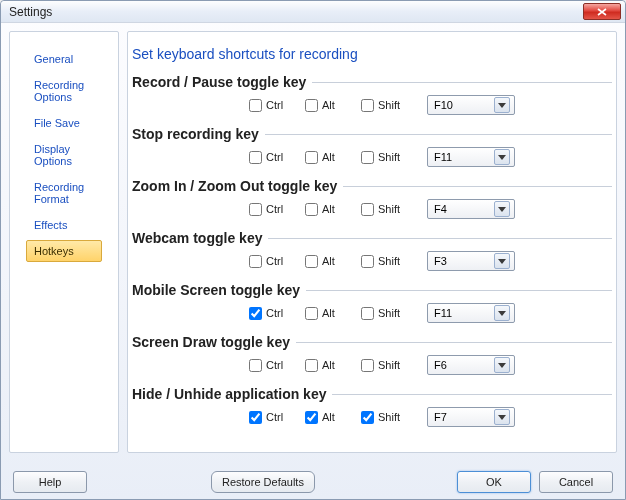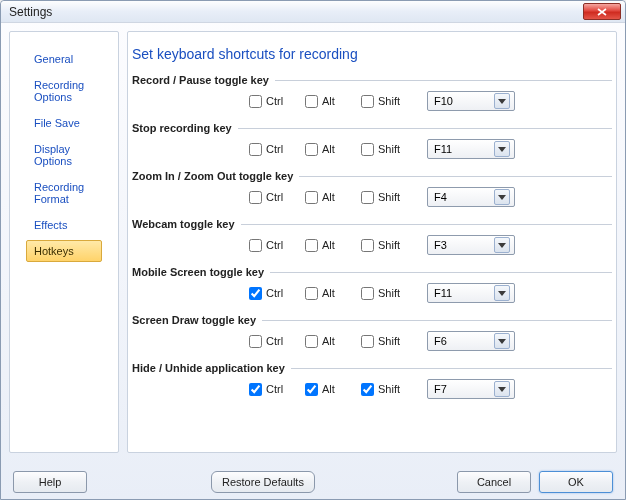--- a/index.html
+++ b/index.html
@@ -83,21 +83,21 @@
     color: #1a4fc0;
     font-size: 14px;
     margin-bottom: 12px;
   }
   .group {
     margin-bottom: 10px;
   }
   .group-label {
     font-weight: bold;
     color: #222;
-    font-size: 11px;
+    font-size: 14px;
     display: flex;
     align-items: center;
     white-space: nowrap;
   }
   .group-label .hr {
     flex: 1;
     height: 1px;
     background: #c8cfda;
     margin-left: 6px;
   }
@@ -400,17 +400,17 @@
           </div>
         </div>
     </div>
 
   </div>
 
   <div class="footer">
     <div class="btn underline-first">Help</div>
     <div class="btn underline-first" id="restore-btn">Restore Defaults</div>
     <div class="spacer"></div>
+    <div class="btn primary">OK</div>
     <div class="btn">Cancel</div>
-    <div class="btn primary">OK</div>
   </div>
 
 </div>
 
 </body></html>

